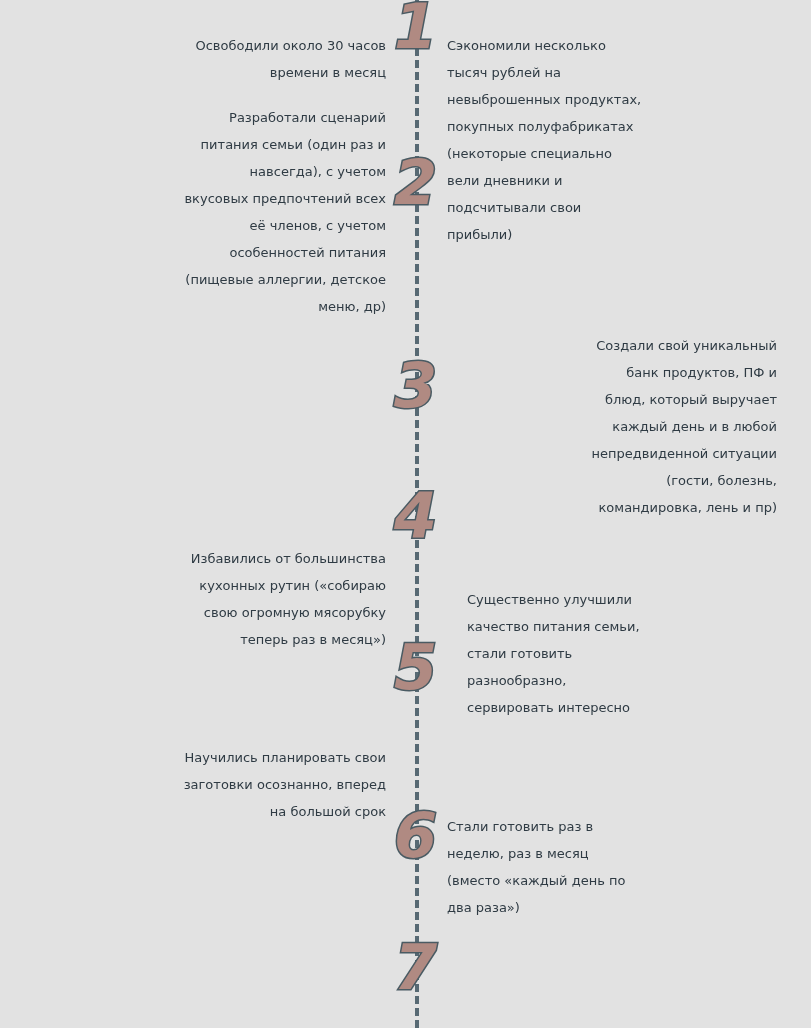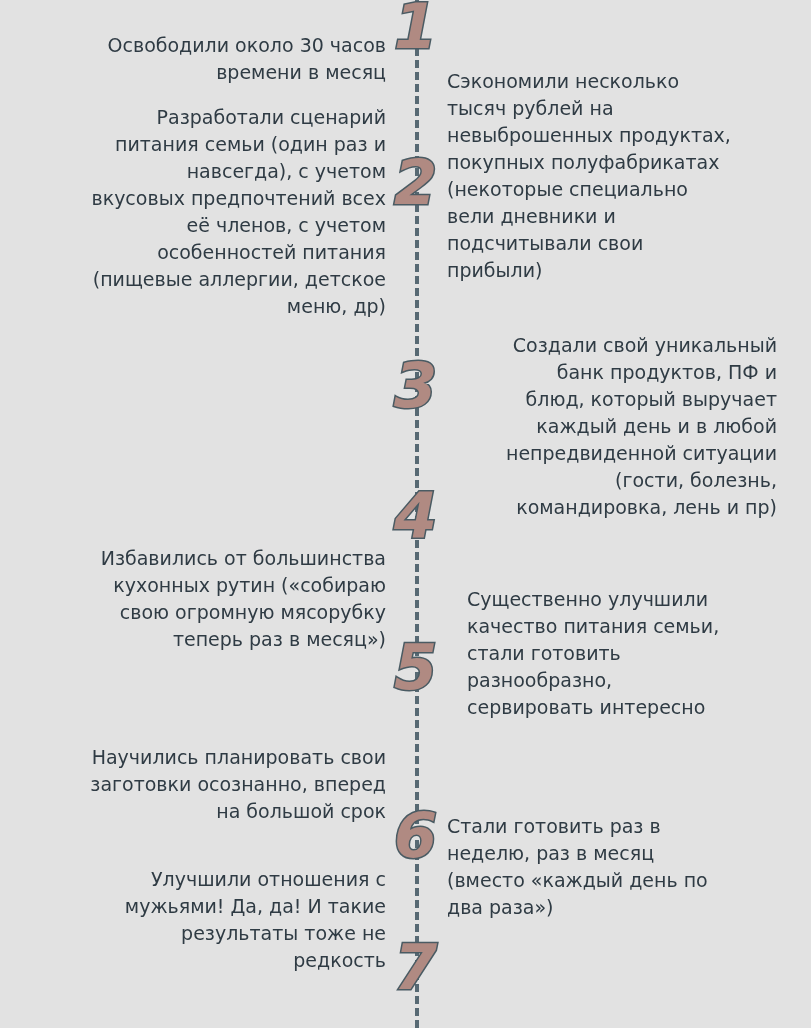--- a/index.html
+++ b/index.html
@@ -44,21 +44,21 @@
     line-height: 62px;
     color: #b08a82;
     -webkit-text-stroke: 3px #4a5b63;
     paint-order: stroke fill;
     text-shadow: 0 0 0 #4a5b63;
     letter-spacing: -1px;
   }
   
   .item-text {
     position: absolute;
-    font-size: 19px;
+    font-size: 13px;
     line-height: 27px;
     color: #2f3b44;
     white-space: pre-line;
   }
   .left {
     text-align: right;
     right: 425px;
     width: 360px;
   }
   .right {
@@ -77,21 +77,21 @@
   <div class="marker" style="top:-4px;">1</div>
   <div class="marker" style="top:152px;">2</div>
   <div class="marker" style="top:355px;">3</div>
   <div class="marker" style="top:485px;">4</div>
   <div class="marker" style="top:637px;">5</div>
   <div class="marker" style="top:805px;">6</div>
   <div class="marker" style="top:937px;">7</div>
 
   <div class="item-text left" style="top:32px;">Освободили около 30 часов
 времени в месяц</div>
-  <div class="item-text right" style="top:32px;margin-top:36px;">Сэкономили несколько
+  <div class="item-text right" style="top:32px;">Сэкономили несколько
 тысяч рублей на
 невыброшенных продуктах,
 покупных полуфабрикатах
 (некоторые специально
 вели дневники и
 подсчитывали свои
 прибыли)</div>
   <div class="item-text left" style="top:104px;">Разработали сценарий
 питания семьи (один раз и
 навсегда), с учетом
@@ -116,18 +116,14 @@
 стали готовить
 разнообразно,
 сервировать интересно</div>
   <div class="item-text left" style="top:744px;">Научились планировать свои
 заготовки осознанно, вперед
 на большой срок</div>
   <div class="item-text right" style="top:813px;">Стали готовить раз в
 неделю, раз в месяц
 (вместо «каждый день по
 два раза»)</div>
-  <div class="item-text left" style="top:866px;">Улучшили отношения с
-мужьями! Да, да! И такие
-результаты тоже не
-редкость</div>
 
 </div>
 
 </body></html>

